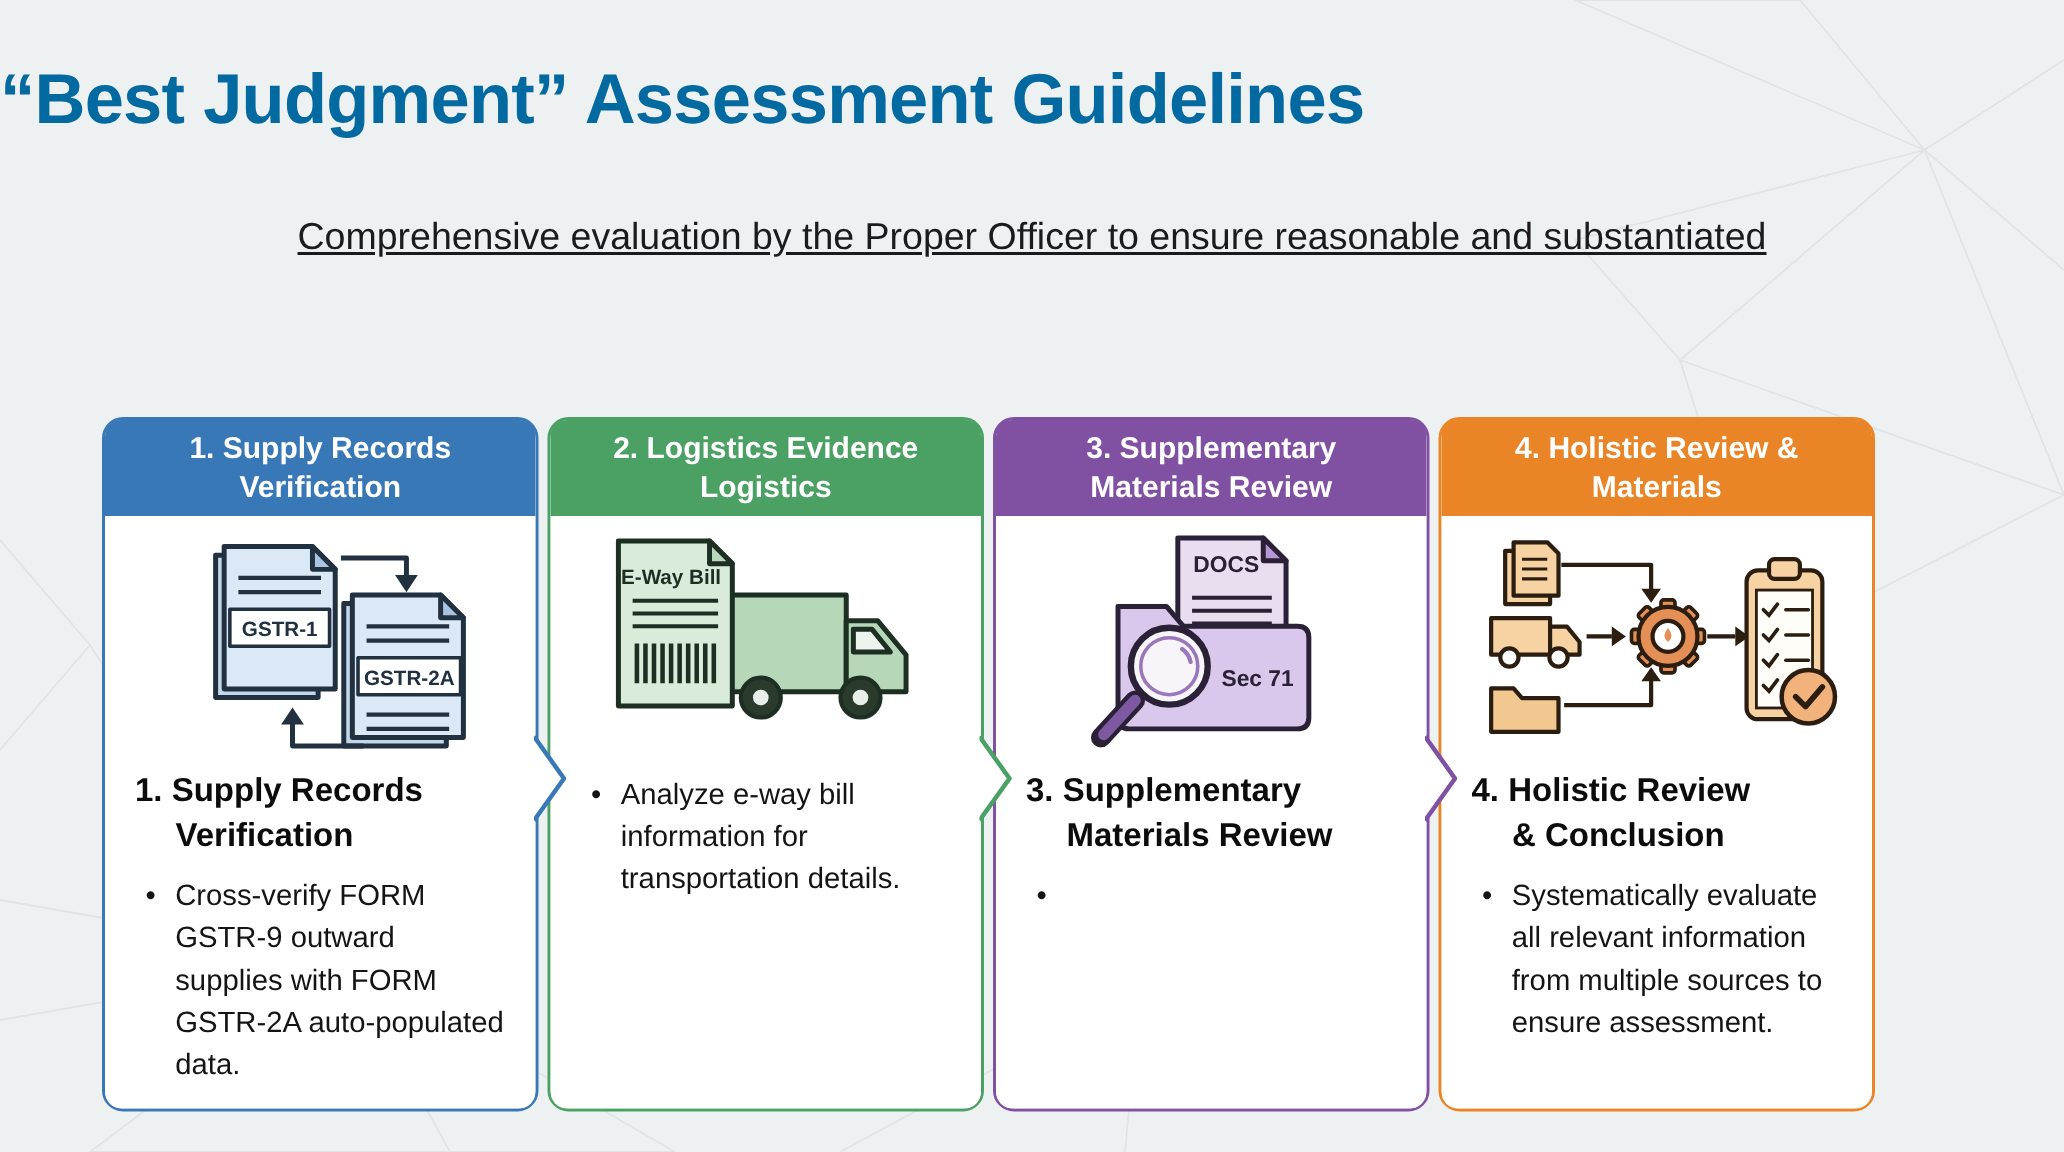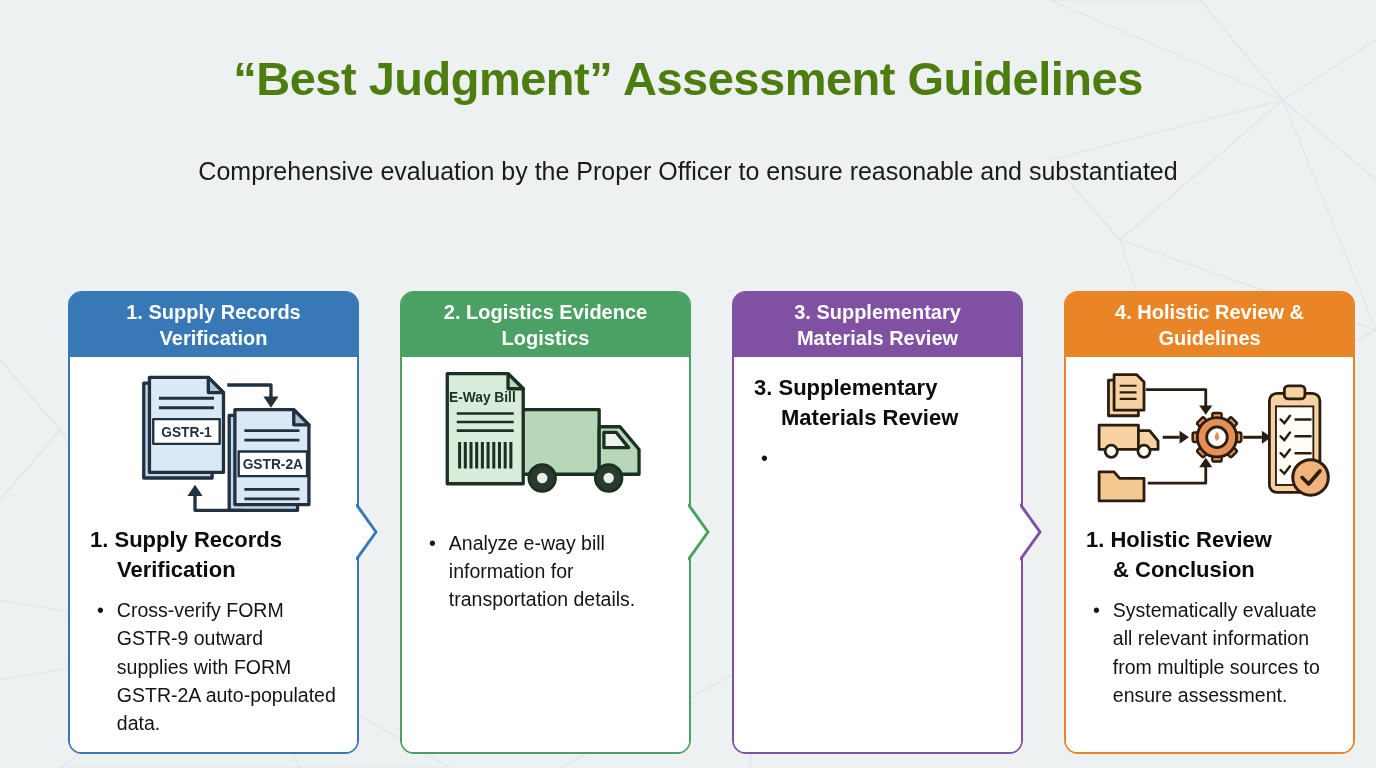--- a/index.html
+++ b/index.html
@@ -7,42 +7,42 @@
   body {
     font-family:"Liberation Sans", sans-serif;
     background:#eef1f2;
     position:relative;
     color:#111;
   }
   .bg-mesh { position:absolute; inset:0; z-index:0; pointer-events:none; }
   .content { position:relative; z-index:1; }
 
   .page-title {
-    margin-top:51px;
-    text-align:center;
+    margin-top:38px;
     font-size:47px;
     font-weight:700;
     letter-spacing:-0.5px;
-    color:#4d7c0f;
+    color:#0369a1;
   }
   .page-subtitle {
     margin-top:13px;
     text-align:center;
     font-size:25px;
     line-height:1.38;
     color:#1b1b1b;
     white-space:pre-line;
+    text-decoration:underline;
   }
   .page-subtitle span { display:block; }
 
   .cards-row {
     position:absolute;
     left:68px; top:240px;
     display:flex;
-    gap:41px;
+    gap:6px;
   }
   .card {
     position:relative;
     width:291px;
     height:463px;
     background:#fff;
     border:2.5px solid var(--accent,#888);
     border-radius:14px;
     --accent:#888;
   }
@@ -195,40 +195,59 @@
       </svg>
     </div>
 
     <div class="card" style="--accent: #8050a3;">
       <div class="card-inner">
         <div class="card-header">
           <span>3. Supplementary</span>
           <span>Materials Review</span>
         </div>
         <div class="card-body">
+          <div class="icon-wrap">
+            <svg width="228" height="150" viewBox="0 0 240 158">
+              <g stroke="#2a2136" stroke-width="3.5" stroke-linejoin="round">
+                <path d="M96 6 h60 l16 16 v64 h-76 z" fill="#e8def0"></path>
+                <path d="M156 6 l16 16 h-16 z" fill="#b697d1"></path>
+                <line x1="106" y1="48" x2="162" y2="48" stroke-width="2.8"></line>
+                <line x1="106" y1="57" x2="162" y2="57" stroke-width="2.8"></line>
+                <line x1="106" y1="66" x2="162" y2="66" stroke-width="2.8"></line>
+                <path d="M54 54 h34 l12 14 h80 q8 0 8 8 v56 q0 8 -8 8 H62 q-8 0 -8 -8 z" fill="#d9c8ec"></path>
+              </g>
+              <line x1="66" y1="120" x2="42" y2="146" stroke="#2a2136" stroke-width="14" stroke-linecap="round"></line>
+              <line x1="66" y1="120" x2="44" y2="144" stroke="#7d59a1" stroke-width="8" stroke-linecap="round"></line>
+              <circle cx="90" cy="96" r="27" fill="#f7f4fa" stroke="#2a2136" stroke-width="4.5"></circle>
+              <circle cx="90" cy="96" r="20" fill="none" stroke="#9a77bb" stroke-width="2.5"></circle>
+              <path d="M99 84 a15 15 0 0 1 6 9" fill="none" stroke="#9a77bb" stroke-width="3" stroke-linecap="round"></path>
+              <text x="130" y="30" font-size="16" text-anchor="middle" fill="#2a2136" class="svg-label">DOCS</text>
+              <text x="152" y="110" font-size="16" text-anchor="middle" fill="#2a2136" class="svg-label">Sec 71</text>
+            </svg>
+          </div>
           <div class="card-heading">
             <span>3. Supplementary</span>
             <span class="l2">Materials Review</span>
           </div>
           <div class="bullet">
             <span class="glyph">•</span>
           </div>
         </div>
       </div>
       <svg class="pointer" viewBox="0 0 22 58">
         <polygon class="mask" points="0,1 20,29 0,57"></polygon>
         <polyline class="line" points="0,1 20,29 0,57"></polyline>
       </svg>
     </div>
 
     <div class="card" style="--accent: #ea8527;">
       <div class="card-inner">
         <div class="card-header">
           <span>4. Holistic Review &amp;</span>
-          <span>Guidelines</span>
+          <span>Materials</span>
         </div>
         <div class="card-body">
           <div class="icon-wrap">
             <svg width="250" height="150" viewBox="0 0 264 158">
               <g stroke="#2b1d10" stroke-width="3" stroke-linejoin="round">
                 <path d="M24 14 h24 l8 8 v30 h-32 z" fill="#f7d3a4"></path>
                 <path d="M30 8 h24 l8 8 v30 h-32 z" fill="#f7d3a4"></path>
                 <line x1="36" y1="20" x2="54" y2="20" stroke-width="2.2"></line>
                 <line x1="36" y1="27" x2="54" y2="27" stroke-width="2.2"></line>
                 <line x1="36" y1="34" x2="54" y2="34" stroke-width="2.2"></line>
@@ -290,21 +309,21 @@
                     <line x1="224" y1="92" x2="240" y2="92"></line>
                   <path d="M208 110 l4 4 6 -8"></path>
                     <line x1="224" y1="110" x2="240" y2="110"></line>
                 </g>
                 <circle cx="240" cy="118" r="19" fill="#f2b27c" stroke="#2b1d10" stroke-width="3.2"></circle>
                 <path d="M231 118 l7 7 12 -14" fill="none" stroke="#2b1d10" stroke-width="4" stroke-linecap="round" stroke-linejoin="round"></path>
               </g>
             </svg>
           </div>
           <div class="card-heading">
-            <span>1. Holistic Review</span>
+            <span>4. Holistic Review</span>
             <span class="l2">&amp; Conclusion</span>
           </div>
           <div class="bullet">
             <span class="glyph">•</span>
             <span>Systematically evaluate all relevant information from multiple sources to ensure assessment.</span>
           </div>
         </div>
       </div>
     </div>
 

